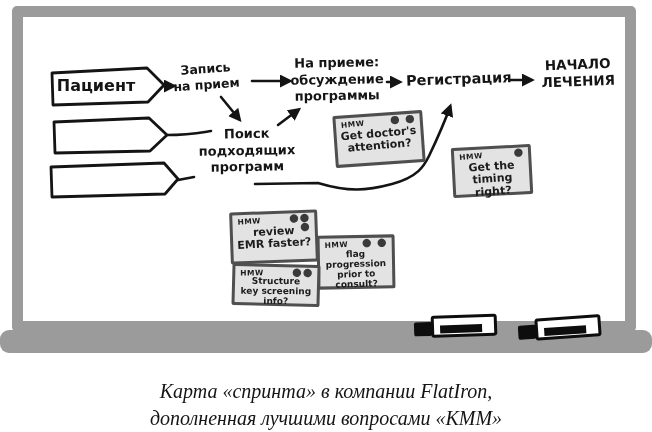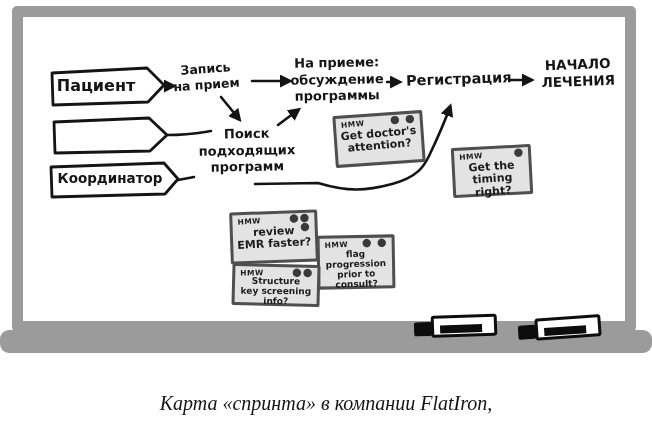--- a/index.html
+++ b/index.html
@@ -52,21 +52,21 @@
   #marker-1{left:414px;top:315px;transform:rotate(-2deg);}
   #marker-2{left:518px;top:317px;transform:rotate(-4deg);}
   .marker-cap{width:18px;height:14px;background:#0d0d0d;border-radius:2px;position:relative;top:2px;}
   .marker-body{width:60px;height:16px;background:#fff;border:3px solid #0d0d0d;border-radius:3px;
                position:relative;margin-left:-1px;}
   .marker-band{position:absolute;left:6px;top:7px;width:42px;height:8px;background:#0d0d0d;}
 
   
   .caption{position:absolute;left:0;top:378px;width:652px;text-align:center;
            font-family:"Liberation Serif","DejaVu Serif",serif;font-style:italic;
-           font-size:20px;line-height:1.35;color:#141414;margin-top:12px;}
+           font-size:20px;line-height:1.35;color:#141414;}
 </style>
 </head>
 <body>
 
 <div class="figure">
 
   <div class="board-frame"></div>
 
   <svg class="overlay" viewBox="0 0 652 432">
     <defs>
@@ -86,21 +86,20 @@
       <path d="M167 135 C188 135 198 133 211 131"></path>
       <path d="M278 125 L298 110" marker-end="url(#ah)"></path>
       <path d="M178 180 L194 177"></path>
       <path d="M255 184 L318 183 C348 192 366 191 392 184 C418 177 424 166 429 156 C439 135 445 121 450 107" marker-end="url(#ah)"></path>
       <path d="M387 82 L399 82" marker-end="url(#ah)"></path>
       <path d="M511 80 L531 80" marker-end="url(#ah)"></path>
     </g>
   </svg>
 
   <div class="lbl" id="lbl-patient">Пациент</div>
-  <div class="lbl" id="lbl-coordinator">Координатор</div>
 
   <div class="lbl" id="lbl-booking">Запись
 на прием</div>
   <div class="lbl" id="lbl-search">Поиск
 подходящих
 программ</div>
   <div class="lbl" id="lbl-visit">На приеме:
 обсуждение
 программы</div>
   <div class="lbl" id="lbl-registration">Регистрация</div>
@@ -155,15 +154,16 @@
   </div>
   <div class="marker" id="marker-2">
     <div class="marker-cap"></div>
     <div class="marker-body">
       <div class="marker-band"></div>
     </div>
   </div>
 
   <div class="caption">
     <div>Карта «спринта» в компании FlatIron,</div>
+    <div>дополненная лучшими вопросами «КММ»</div>
   </div>
 
 </div>
 
 </body></html>

